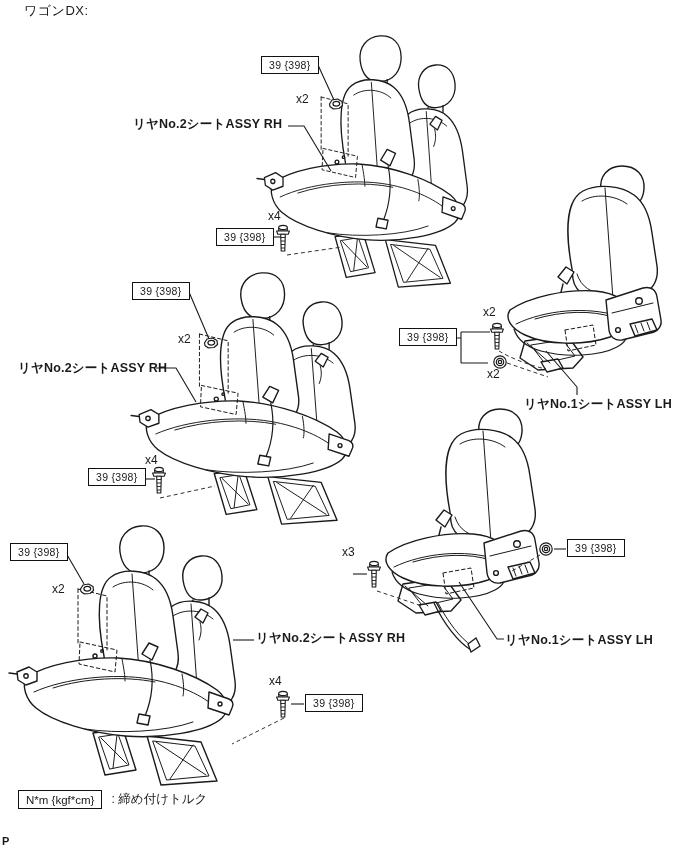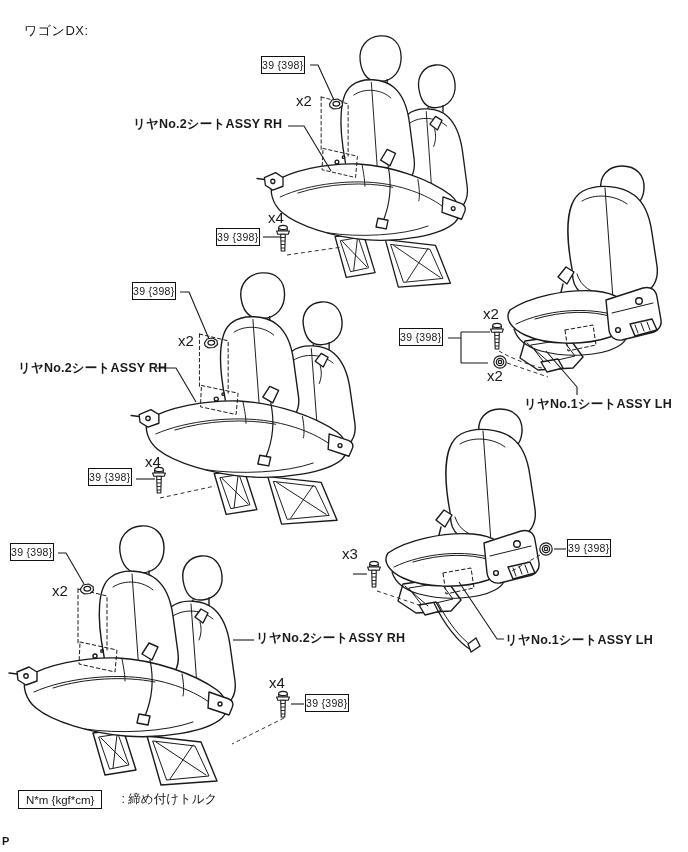--- a/index.html
+++ b/index.html
@@ -6,28 +6,28 @@
   #stage{
     position:relative;width:688px;height:852px;background:#ffffff;
     font-family:"Liberation Sans","DejaVu Sans",sans-serif;color:#1a1a1a;
     overflow:hidden;
   }
   .abs{position:absolute;}
   #art{position:absolute;left:0;top:0;}
   .lbl{font-size:12.5px;white-space:nowrap;letter-spacing:0.2px;font-weight:bold;}
   .tq{
     font-size:10.5px;line-height:12px;border:1.5px solid #111;background:#fff;
-    padding:2px 0;white-space:nowrap;letter-spacing:0.3px;
+    padding:2px 7px;white-space:nowrap;letter-spacing:0.3px;
   }
-  .cnt{font-size:15px;white-space:nowrap;}
+  .cnt{font-size:12px;white-space:nowrap;}
   .hdr{font-size:13px;letter-spacing:0.5px;}
   .legend{display:flex;align-items:center;font-size:12.5px;}
   .unitbox{
     border:1.5px solid #111;padding:2.5px 7px;font-size:11.5px;background:#fff;
-    margin-right:19px;white-space:nowrap;
+    margin-right:9px;white-space:nowrap;
   }
   .pmark{font-size:11px;font-weight:600;}
 </style>
 </head>
 <body>
 
 <div id="stage">
 
   <svg id="art" width="688" height="852" viewBox="0 0 688 852">
     <defs>
@@ -156,21 +156,21 @@
     <use href="#bolt" transform="translate(283,693)"></use>
     <use href="#bolt" transform="translate(497,325)"></use>
     <use href="#bolt" transform="translate(374,563)"></use>
     <use href="#nut-iso" transform="translate(336,104)"></use>
     <use href="#nut-iso" transform="translate(211,343)"></use>
     <use href="#nut-iso" transform="translate(87,589)"></use>
     <use href="#nut-round" transform="translate(500,362)"></use>
     <use href="#nut-round" transform="translate(546,549)"></use>
   </svg>
 
-  <div class="abs hdr" style="left:24px;top:22px">ワゴンDX:</div>
+  <div class="abs hdr" style="left:24px;top:2px">ワゴンDX:</div>
 
   <div class="abs lbl" style="left:133px;top:116px">リヤNo.2シートASSY RH</div>
   <div class="abs lbl" style="left:18px;top:360px">リヤNo.2シートASSY RH</div>
   <div class="abs lbl" style="left:524px;top:396px">リヤNo.1シートASSY LH</div>
   <div class="abs lbl" style="left:256px;top:630px">リヤNo.2シートASSY RH</div>
   <div class="abs lbl" style="left:505px;top:632px">リヤNo.1シートASSY LH</div>
 
   <div class="abs tq" style="left:261px;top:56px">39 {398}</div>
   <div class="abs tq" style="left:216px;top:228px">39 {398}</div>
   <div class="abs tq" style="left:132px;top:282px">39 {398}</div>

